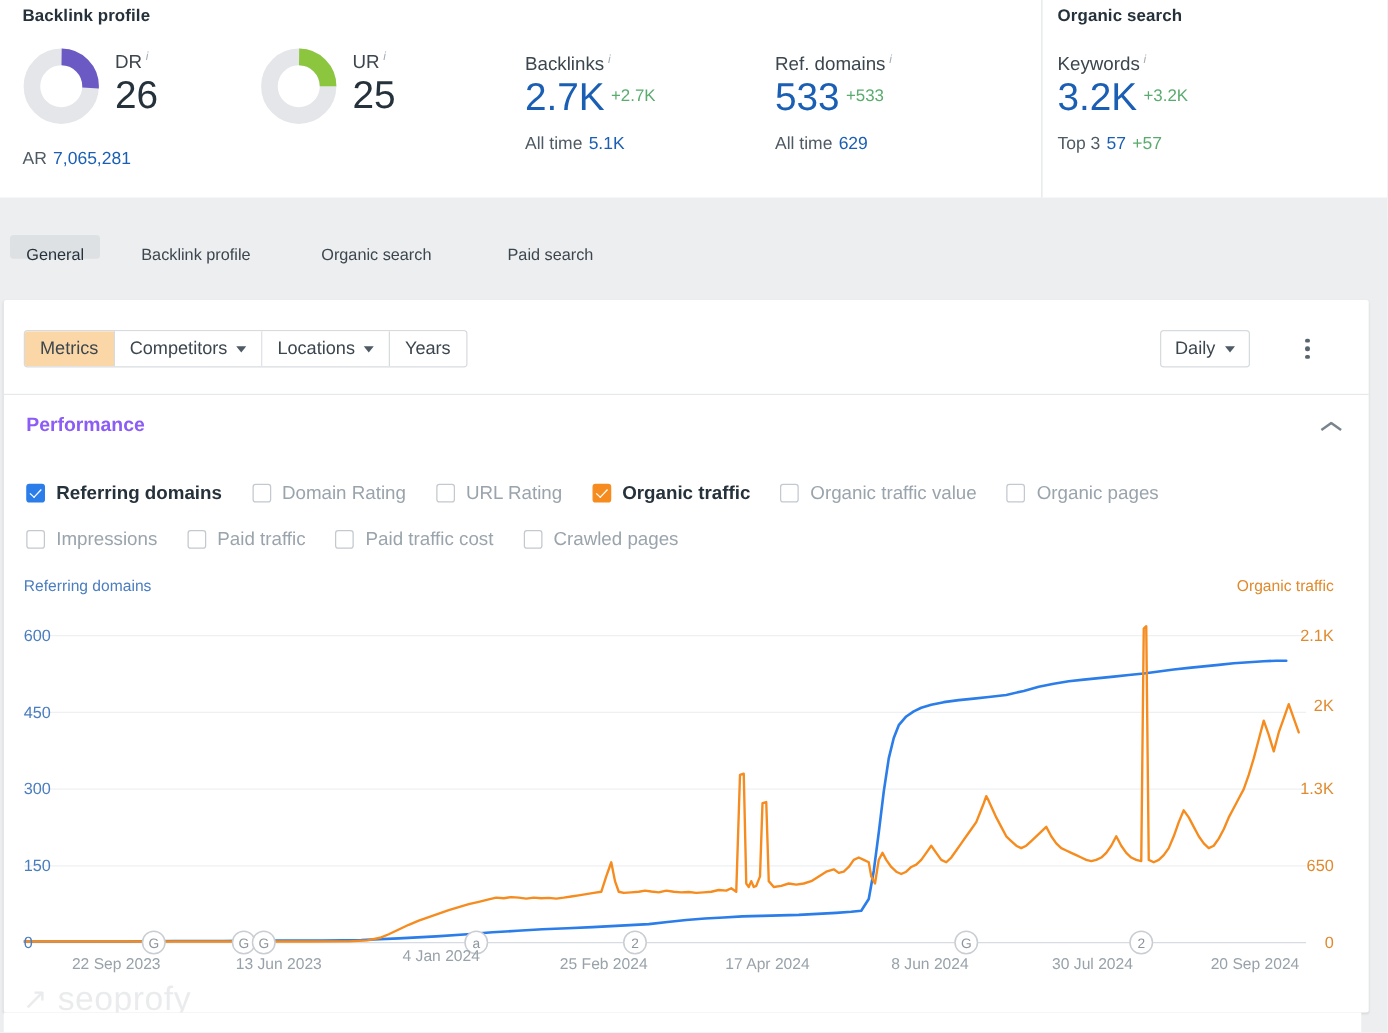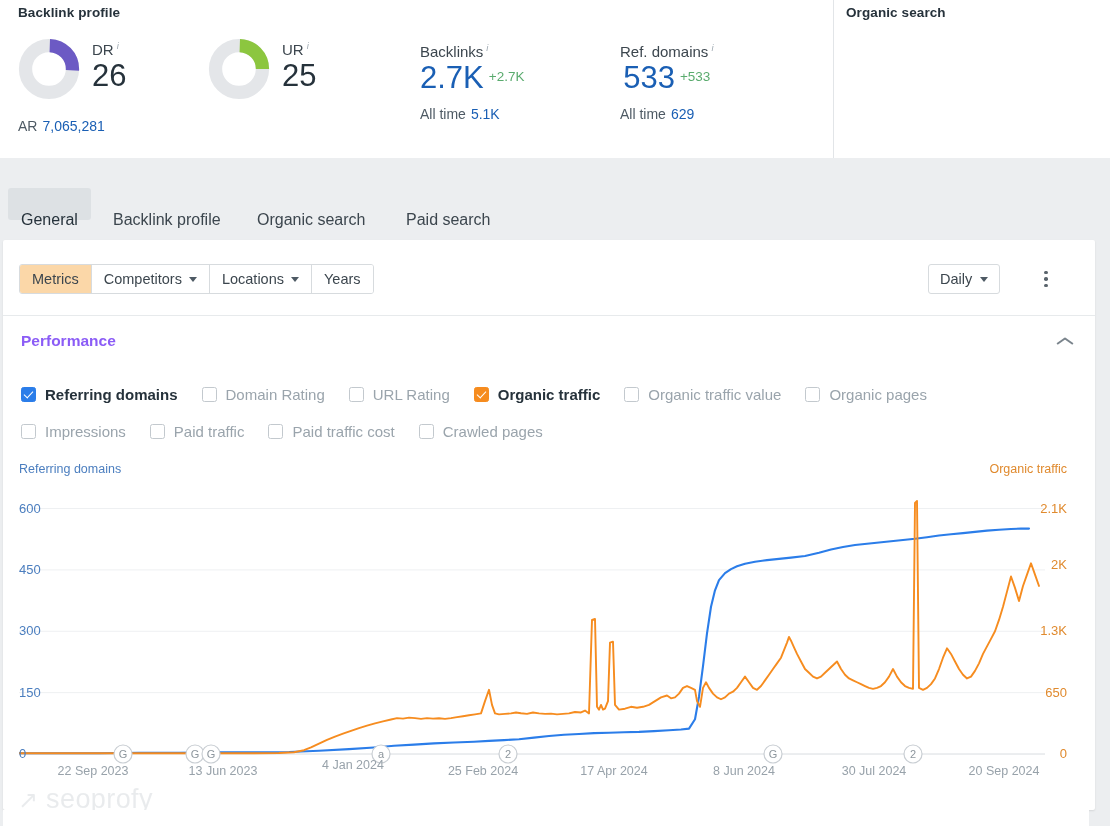--- a/index.html
+++ b/index.html
@@ -26,21 +26,21 @@
   .metric { position: absolute; }
   .metric .mlabel {
     font-size: 15px; color: #3c464e; white-space: nowrap;
   }
   .metric .mlabel .info {
     font-size: 9.5px; color: #a3adb5; vertical-align: super; margin-left: 3px;
     font-style: italic;
   }
   .metric .mvalue {
     font-size: 31px; color: #1a5fb4; font-weight: 400; line-height: 1.12;
-    white-space: nowrap; margin-top: 1px; text-align: center;
+    white-space: nowrap; margin-top: 1px;
   }
   .metric .mdelta {
     font-size: 13.5px; color: #5aab6e; margin-left: 5px; vertical-align: 7px;
   }
   .metric .msub {
     font-size: 14px; color: #4e5a64; white-space: nowrap; margin-top: 10px;
   }
   .metric .msub .num { color: #1a5fb4; margin-left: 5px; }
   .metric .msub .pos { color: #5aab6e; margin-left: 5px; }
 
@@ -54,21 +54,21 @@
   }
   .score-num { font-size: 31px; color: #26323b; line-height: 1.1; margin-top: 1px; }
 
   
   .tabbar {
     position: absolute; left: 0; top: 178px; width: 1110px; height: 58px;
     background: #eceef0;
   }
   .tab {
     position: absolute; top: 10px; height: 19px; line-height: 31px;
-    padding: 16px 13px; font-size: 16px; color: #3c464e; cursor: pointer;
+    padding: 0 13px; font-size: 13px; color: #3c464e; cursor: pointer;
     border-radius: 3px;
   }
   .tab.active { background: #dde1e4; color: #26323b; }
 
   
   .card {
     position: absolute; left: 3px; top: 240px; width: 1092px; height: 570px;
     background: #fff; border-radius: 2px;
     box-shadow: 0 1px 2px rgba(0,0,0,.10);
   }
@@ -204,20 +204,25 @@
       <div class="mvalue"><span>2.7K</span><span class="mdelta">+2.7K</span></div>
       <div class="msub"><span>All time</span><span class="num">5.1K</span></div>
     </div>
 
     <div class="metric" style="left:620px; top:42px;">
       <div class="mlabel"><span>Ref. domains</span><span class="info">i</span></div>
       <div class="mvalue"><span>533</span><span class="mdelta">+533</span></div>
       <div class="msub"><span>All time</span><span class="num">629</span></div>
     </div>
 
+    <div class="metric" style="left:846px; top:42px;">
+      <div class="mlabel"><span>Keywords</span><span class="info">i</span></div>
+      <div class="mvalue"><span>3.2K</span><span class="mdelta">+3.2K</span></div>
+      <div class="msub"><span>Top 3</span><span class="num">57</span><span class="pos">+57</span></div>
+    </div>
 
   </div>
 
   <div class="tabbar">
     <div class="tab active" style="left:8px;">General</div>
     <div class="tab" style="left:100px;">Backlink profile</div>
     <div class="tab" style="left:244px;">Organic search</div>
     <div class="tab" style="left:393px;">Paid search</div>
   </div>
 

